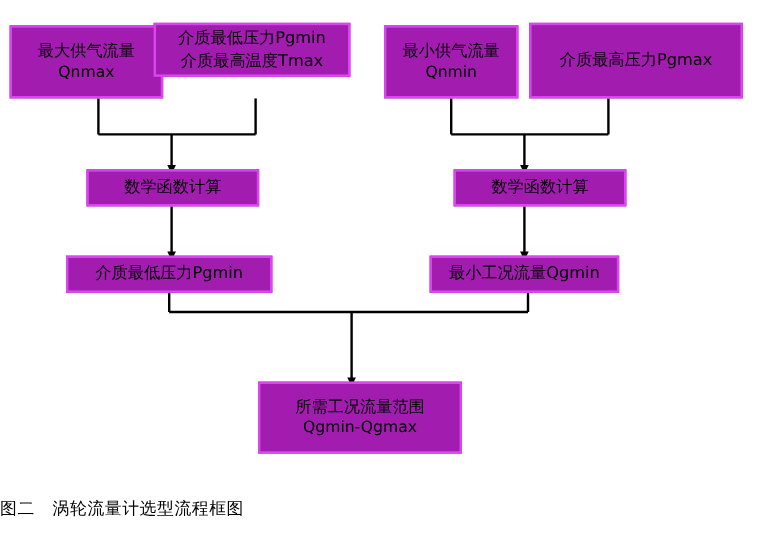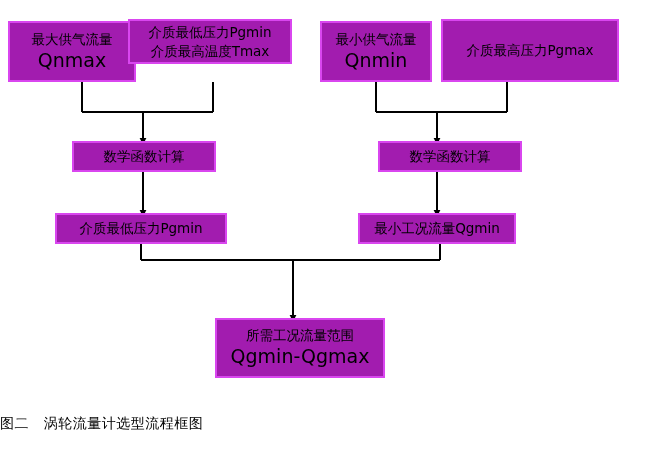--- a/index.html
+++ b/index.html
@@ -33,21 +33,21 @@
     justify-content: center;
     text-align: center;
     line-height: 1.35;
   }
   .node-line {
     display: block;
     white-space: nowrap;
     font-size: 13.5px;
   }
   .node-line.mono-ish {
-    font-size: 19px;
+    font-size: 13px;
   }
   .figure-caption {
     position: absolute;
     left: 0;
     top: 415px;
     width: 645px;
     text-align: left;
     font-size: 14px;
     letter-spacing: 0.5px;
     white-space: pre;

